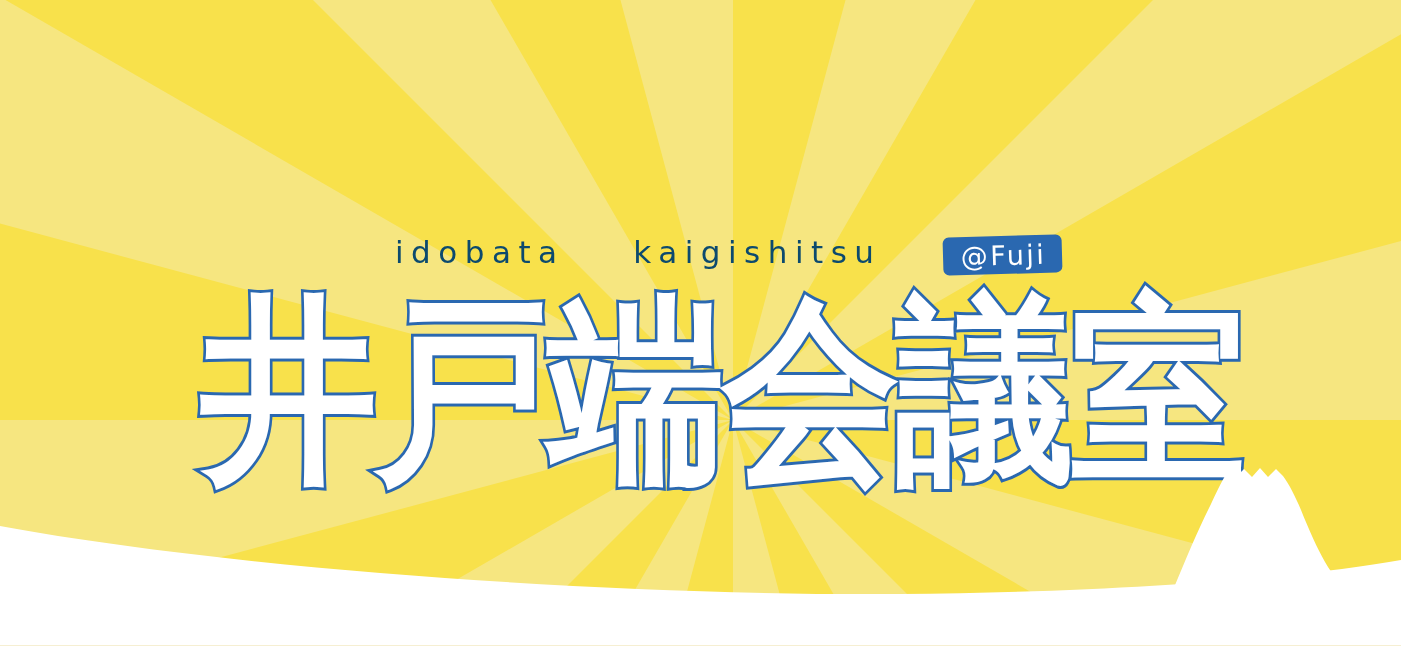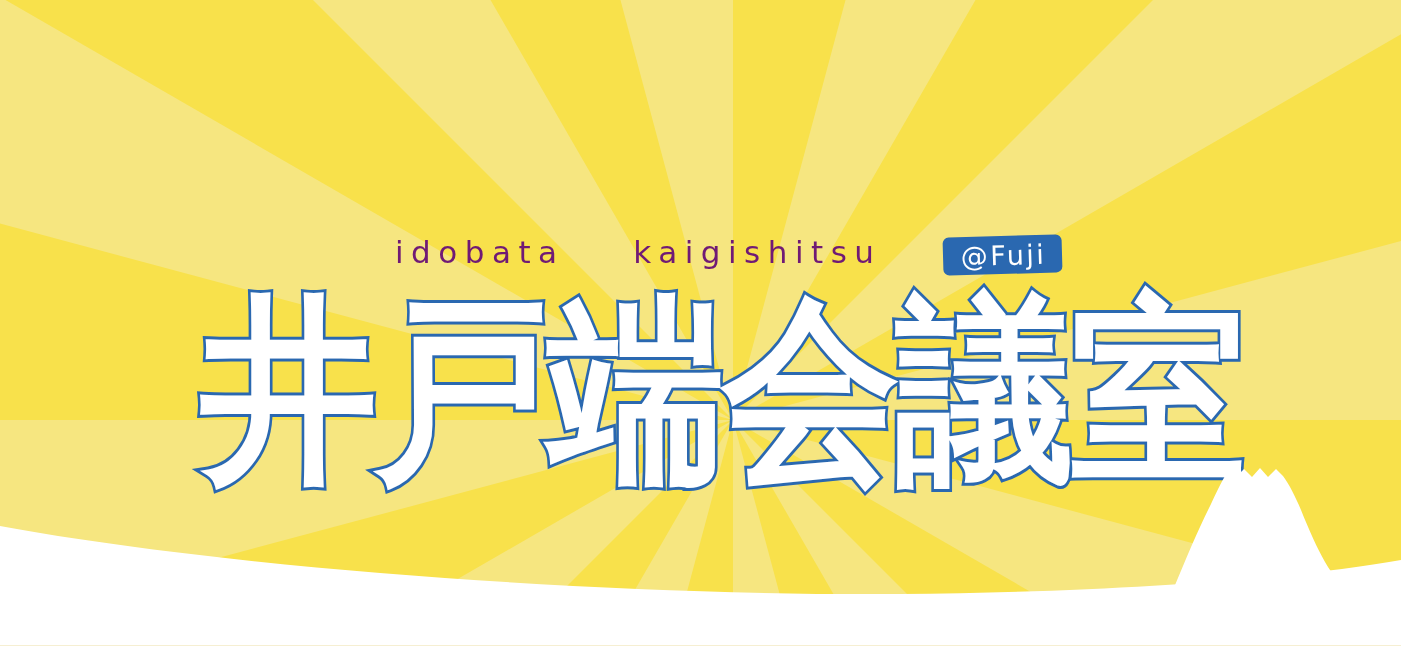--- a/index.html
+++ b/index.html
@@ -19,21 +19,21 @@
   #sunburst{
     position:absolute; left:0; top:0;
     width:1401px; height:654px;
   }
   
   #romaji{
     position:absolute;
     left:395px; top:231px;
     width:520px;
     height:42px;
-    color:#701a75;
+    color:#0c4a6e;
     font-size:31px;
     letter-spacing:7.5px;
     line-height:42px;
     white-space:nowrap;
     font-family:"DejaVu Sans", sans-serif;
     font-weight:400;
   }
   #romaji .rom-word{ display:inline-block; }
   #romaji .rom-gap{ display:inline-block; width:34px; }
   

